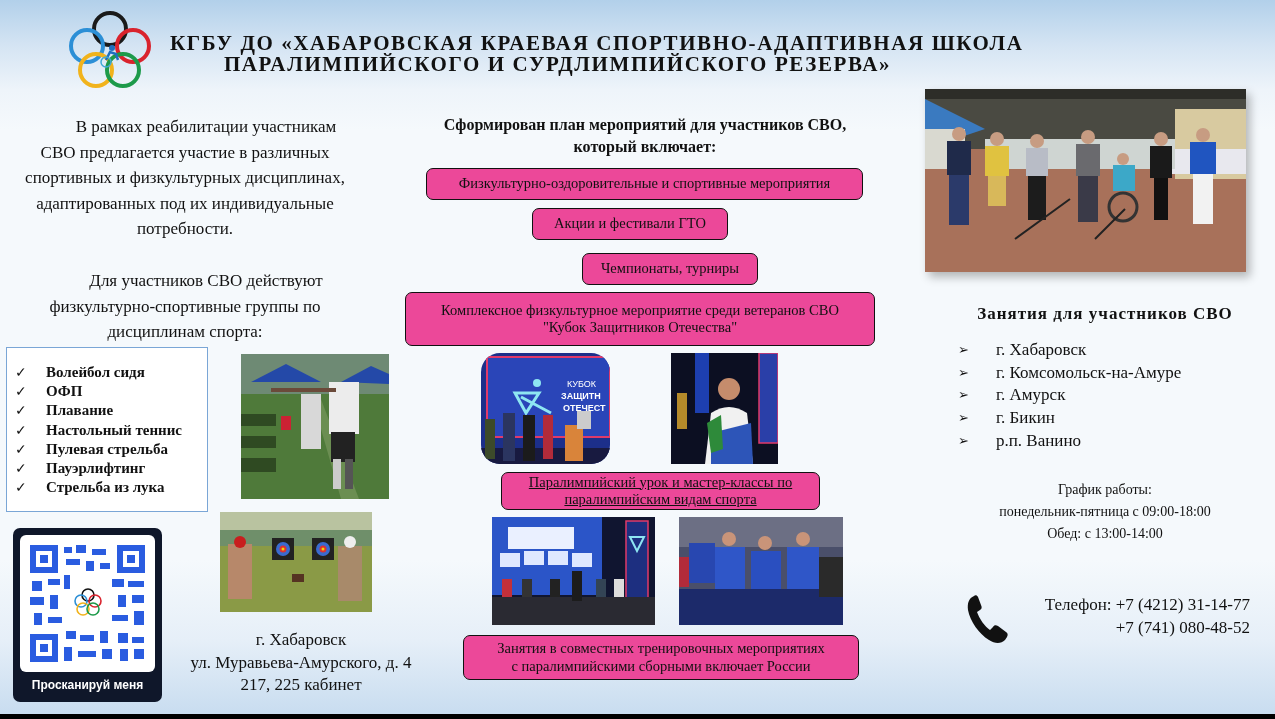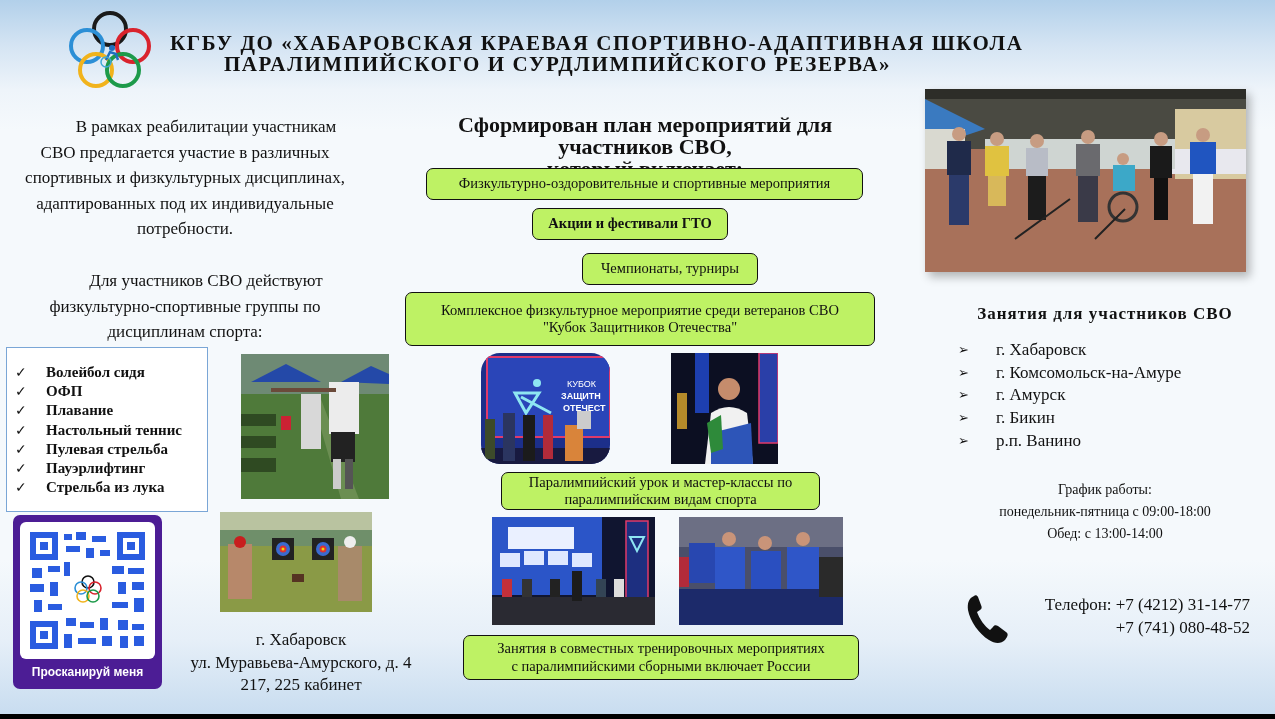--- a/index.html
+++ b/index.html
@@ -30,35 +30,35 @@
     border:1.5px solid #7aa6d6; background:#fff;
     padding:15px 0 0 8px;
   }
   .disc-item { display:flex; align-items:center; height:19.2px; font-weight:bold; font-size:15px; white-space:nowrap; }
   .disc-check { width:31px; font-size:14px; font-weight:normal; }
 
   .photo { overflow:hidden; }
   .photo svg { display:block; width:100%; height:100%; }
 
   .qr-card {
-    left:13px; top:515px; width:149px; height:174px; border-radius:7px; background:#4c1d95;
+    left:13px; top:528px; width:149px; height:174px; border-radius:7px; background:#0f172a;
   }
   .qr-inner {
     position:absolute; left:7px; top:7px; width:135px; height:137px; border-radius:6px; background:#fff; overflow:hidden;
   }
   .qr-label {
     position:absolute; left:0; top:150px; width:149px; text-align:center; color:#fff;
     font-family:"Liberation Sans", "DejaVu Sans", sans-serif; font-size:12px; font-weight:bold;
   }
 
   .address { left:170px; top:629px; width:262px; text-align:center; font-size:17px; line-height:22.5px; white-space:nowrap; }
 
-  .plan-title { left:400px; top:114px; width:490px; text-align:center; font-weight:bold; font-size:22px; line-height:22px; }
+  .plan-title { left:400px; top:114px; width:490px; text-align:center; font-weight:bold; font-size:16px; line-height:22px; }
   .pill {
-    border:1.5px solid #111; border-radius:7px; background:#bef264; text-align:center;
+    border:1.5px solid #111; border-radius:7px; background:#ec4899; text-align:center;
     font-size:14.5px; line-height:17.5px; box-sizing:border-box; white-space:nowrap;
     display:flex; flex-direction:column; justify-content:center; align-items:center;
   }
 
   .right-photo { left:925px; top:89px; width:321px; height:183px; box-shadow:4px 5px 9px rgba(0,0,0,0.28); }
 
   .classes-title { left:955px; top:304px; width:300px; text-align:center; font-weight:bold; font-size:17px; letter-spacing:1px; white-space:nowrap; }
   .city-list { left:958px; top:339px; }
   .city { display:flex; align-items:center; height:22.6px; font-size:17px; white-space:nowrap; }
   .city-arrow { width:38px; font-size:13px; }
@@ -232,21 +232,21 @@
 </div>
 
 <div class="abs plan-title">
   <div>Сформирован план мероприятий для участников СВО,</div>
   <div>который включает:</div>
 </div>
 
 <div class="abs pill" style="left:426px; top:168px; width:437px; height:32px;">
   <div>Физкультурно-оздоровительные и спортивные мероприятия</div>
 </div>
-<div class="abs pill" style="left:532px; top:208px; width:196px; height:32px;font-weight:bold;">
+<div class="abs pill" style="left:532px; top:208px; width:196px; height:32px;">
   <div>Акции и фестивали ГТО</div>
 </div>
 <div class="abs pill" style="left:542px; top:253px; width:176px; height:32px;margin-left:40px;">
   <div>Чемпионаты, турниры</div>
 </div>
 <div class="abs pill" style="left:405px; top:292px; width:470px; height:54px;">
   <div>Комплексное физкультурное мероприятие среди ветеранов СВО</div>
   <div>"Кубок Защитников Отечества"</div>
 </div>
 
@@ -275,21 +275,21 @@
     <rect x="24" y="0" width="14" height="60" fill="#1d3fb0"></rect>
     <rect x="88" y="0" width="19" height="90" fill="#2a3fa8" stroke="#e03a6a" stroke-width="1.5"></rect>
     <circle cx="58" cy="36" r="11" fill="#c58c6c"></circle>
     <path d="M34 111 L40 60 Q58 48 76 60 L82 111 Z" fill="#f1f1f1"></path>
     <path d="M40 80 L80 70 L82 111 L40 111 Z" fill="#2d55b8"></path>
     <path d="M36 70 L50 62 L52 96 L40 100 Z" fill="#2e8a3a"></path>
     <rect x="6" y="40" width="10" height="36" fill="#b58a2a"></rect>
   </svg>
 </div>
 
-<div class="abs pill" style="left:501px; top:472px; width:319px; height:38px;">
+<div class="abs pill" style="left:501px; top:472px; width:319px; height:38px;text-decoration:underline;">
   <div>Паралимпийский урок и мастер-классы по</div>
   <div>паралимпийским видам спорта</div>
 </div>
 
 <div class="abs photo" style="left:492px; top:517px; width:163px; height:108px;">
   <svg viewBox="0 0 163 108" preserveAspectRatio="none">
     <rect width="163" height="108" fill="#101530"></rect>
     <rect width="110" height="78" fill="#2b55c8"></rect>
     <rect x="16" y="10" width="66" height="22" fill="#eaf0ff"></rect>
     <rect x="8" y="36" width="20" height="14" fill="#dfe8ff"></rect>

